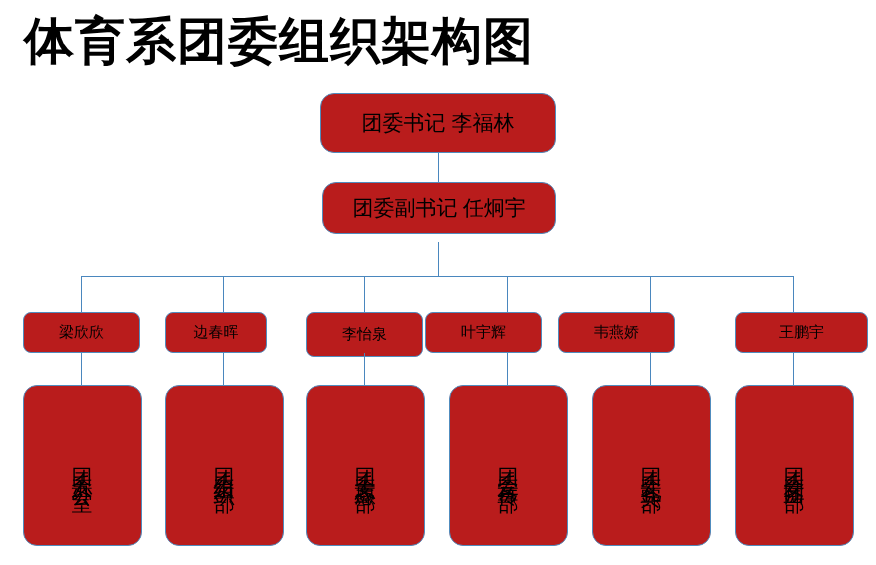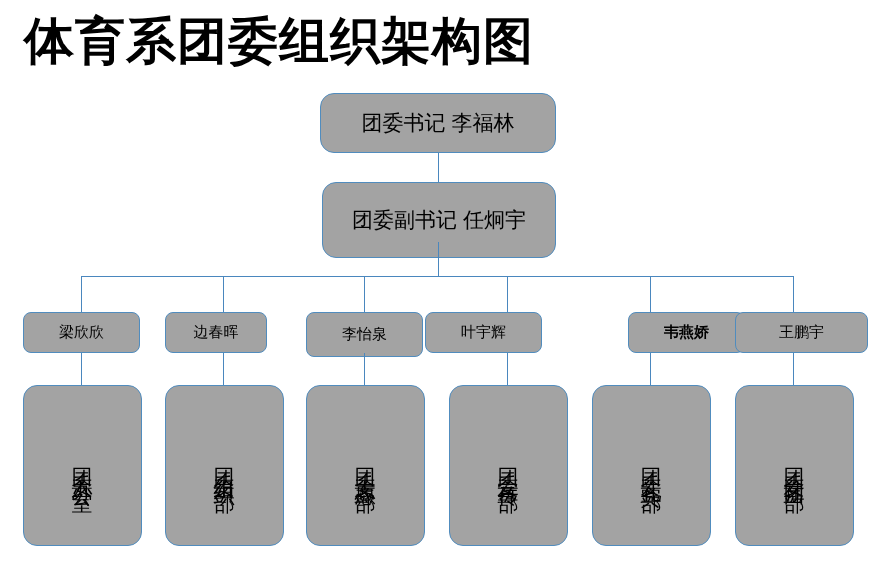--- a/index.html
+++ b/index.html
@@ -30,21 +30,21 @@
     color: #000000;
     letter-spacing: 1px;
     white-space: nowrap;
     margin-left: 24px;
   }
 
   
   .node {
     position: absolute;
     box-sizing: border-box;
-    background: #a3a3a3;
+    background: #b91c1c;
     border: 1px solid #508CBE;
     border-radius: 12px;
     color: #000000;
     display: flex;
     align-items: center;
     justify-content: center;
   }
   .node.exec {
     font-size: 21px;
     border-radius: 14px;
@@ -79,21 +79,21 @@
 <div id="canvas">
 
   <div class="chart-title">体育系团委组织架构图</div>
 
   <div class="node exec" style="left:320px; top:93px; width:236px; height:60px;">
     <span>团委书记  李福林</span>
   </div>
 
   <div class="conn v" style="left:438px; top:153px; height:29px;"></div>
 
-  <div class="node exec" style="left:322px; top:182px; width:234px; height:76px;">
+  <div class="node exec" style="left:322px; top:182px; width:234px; height:52px;font-family:Liberation Serif, serif;">
     <span>团委副书记  任炯宇</span>
   </div>
 
   <div class="conn v" style="left:438px; top:242px; height:34px;"></div>
 
   <div class="conn h" style="left:81px; top:276px; width:712px;"></div>
 
   <div class="conn v" style="left:81px;  top:276px; height:36px;"></div>
   <div class="conn v" style="left:223px; top:276px; height:36px;"></div>
   <div class="conn v" style="left:364px; top:276px; height:36px;"></div>
@@ -106,21 +106,21 @@
   </div>
   <div class="node person" style="left:165px; top:312px; width:102px; height:41px;">
     <span>边春晖</span>
   </div>
   <div class="node person" style="left:306px; top:312px; width:117px; height:45px;">
     <span>李怡泉</span>
   </div>
   <div class="node person" style="left:425px; top:312px; width:117px; height:41px;">
     <span>叶宇辉</span>
   </div>
-  <div class="node person" style="left:628px; top:312px; width:117px; height:41px;font-weight:bold;">
+  <div class="node person" style="left:558px; top:312px; width:117px; height:41px;">
     <span>韦燕娇</span>
   </div>
   <div class="node person" style="left:735px; top:312px; width:133px; height:41px;">
     <span>王鹏宇</span>
   </div>
 
   <div class="conn v" style="left:81px;  top:353px; height:32px;"></div>
   <div class="conn v" style="left:223px; top:353px; height:32px;"></div>
   <div class="conn v" style="left:364px; top:353px; height:32px;"></div>
   <div class="conn v" style="left:507px; top:353px; height:32px;"></div>

